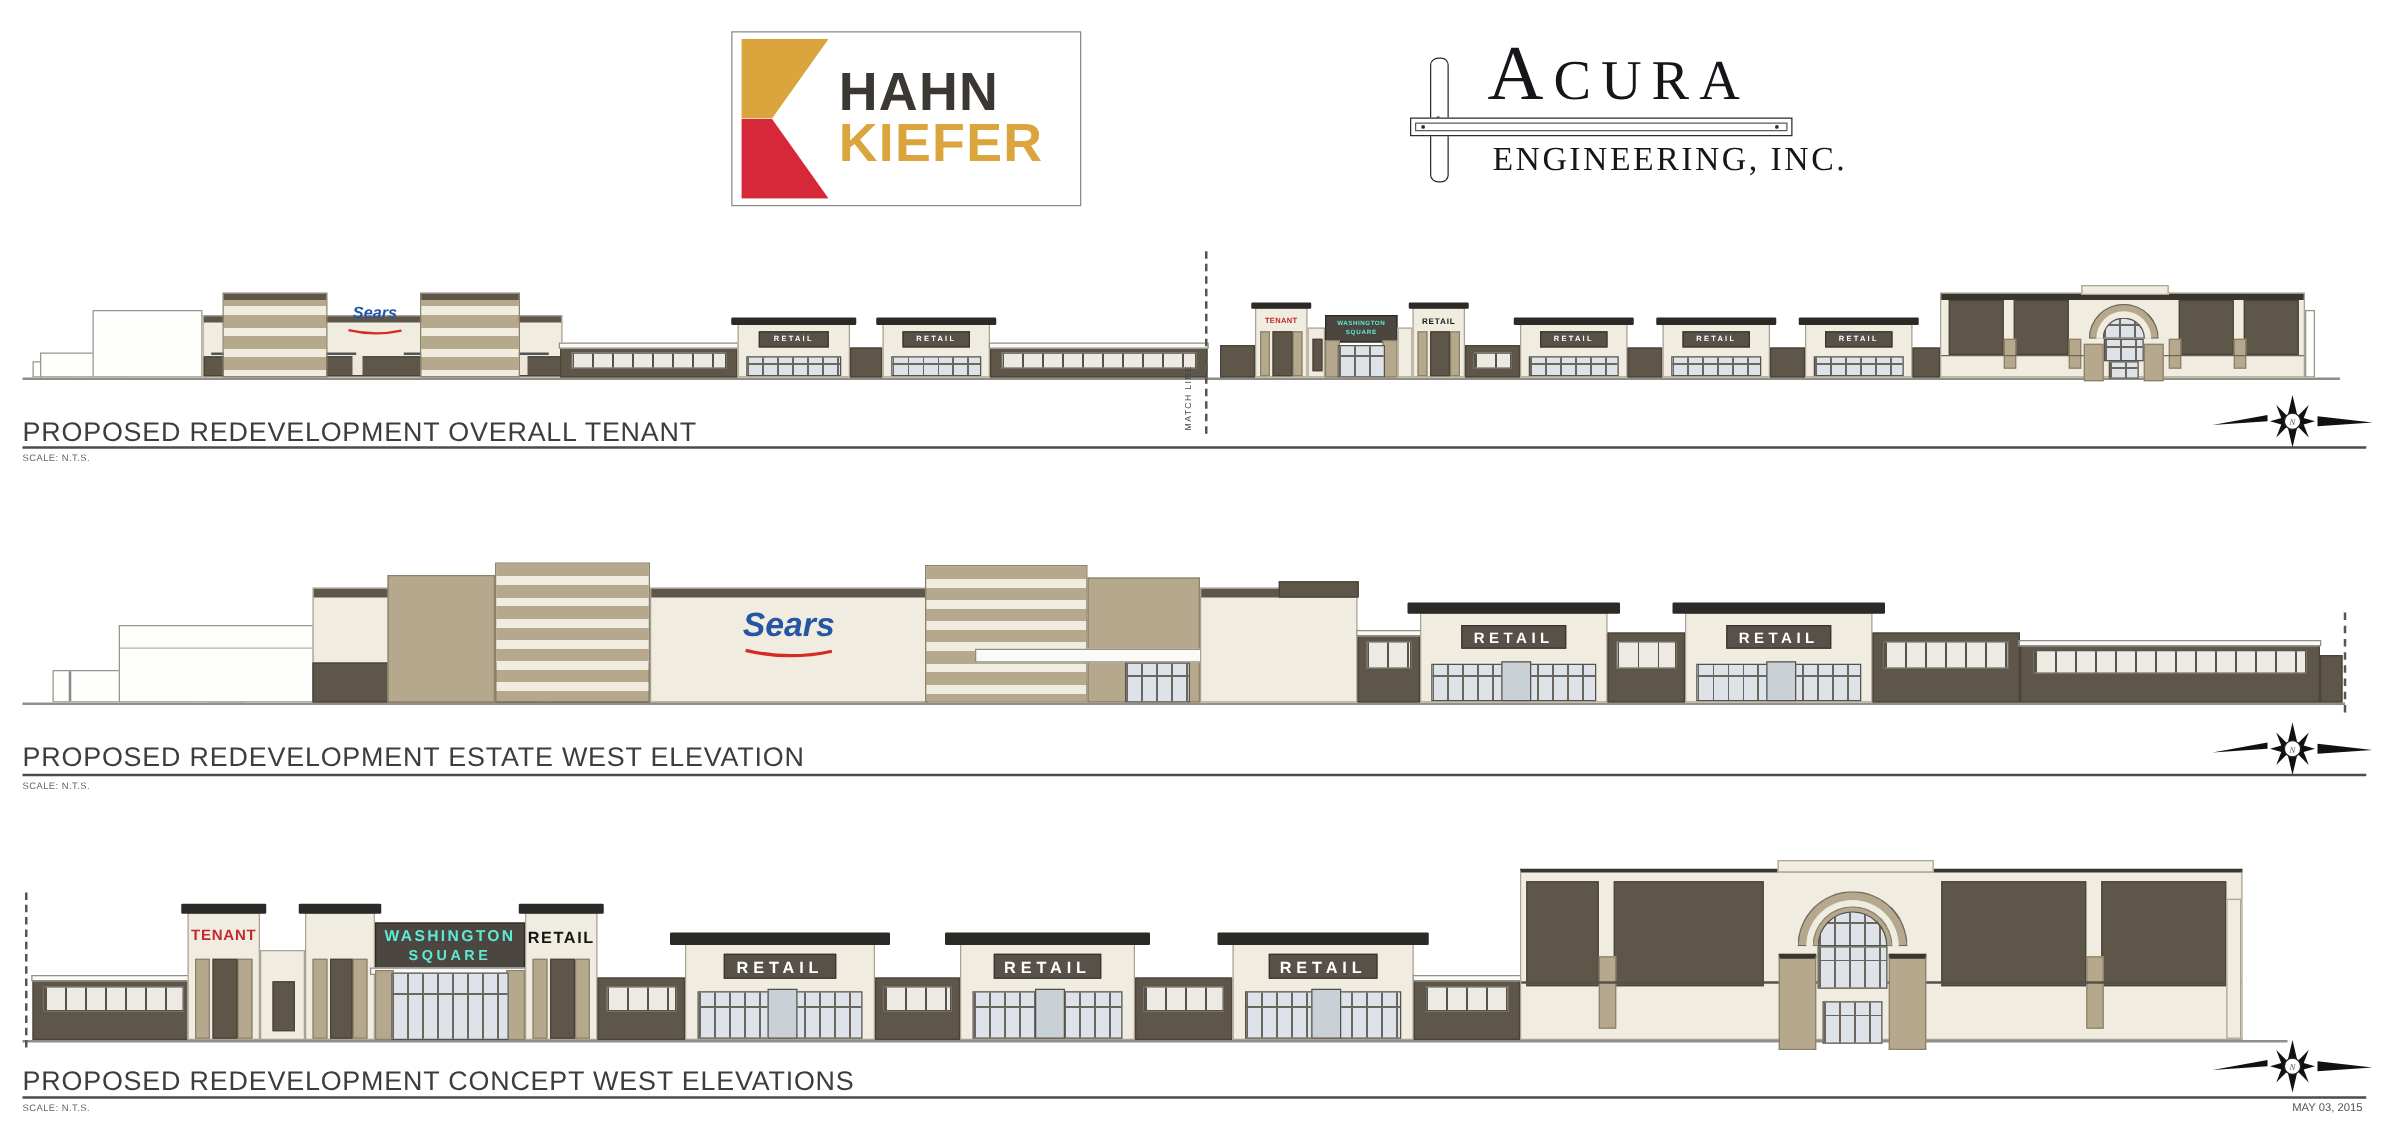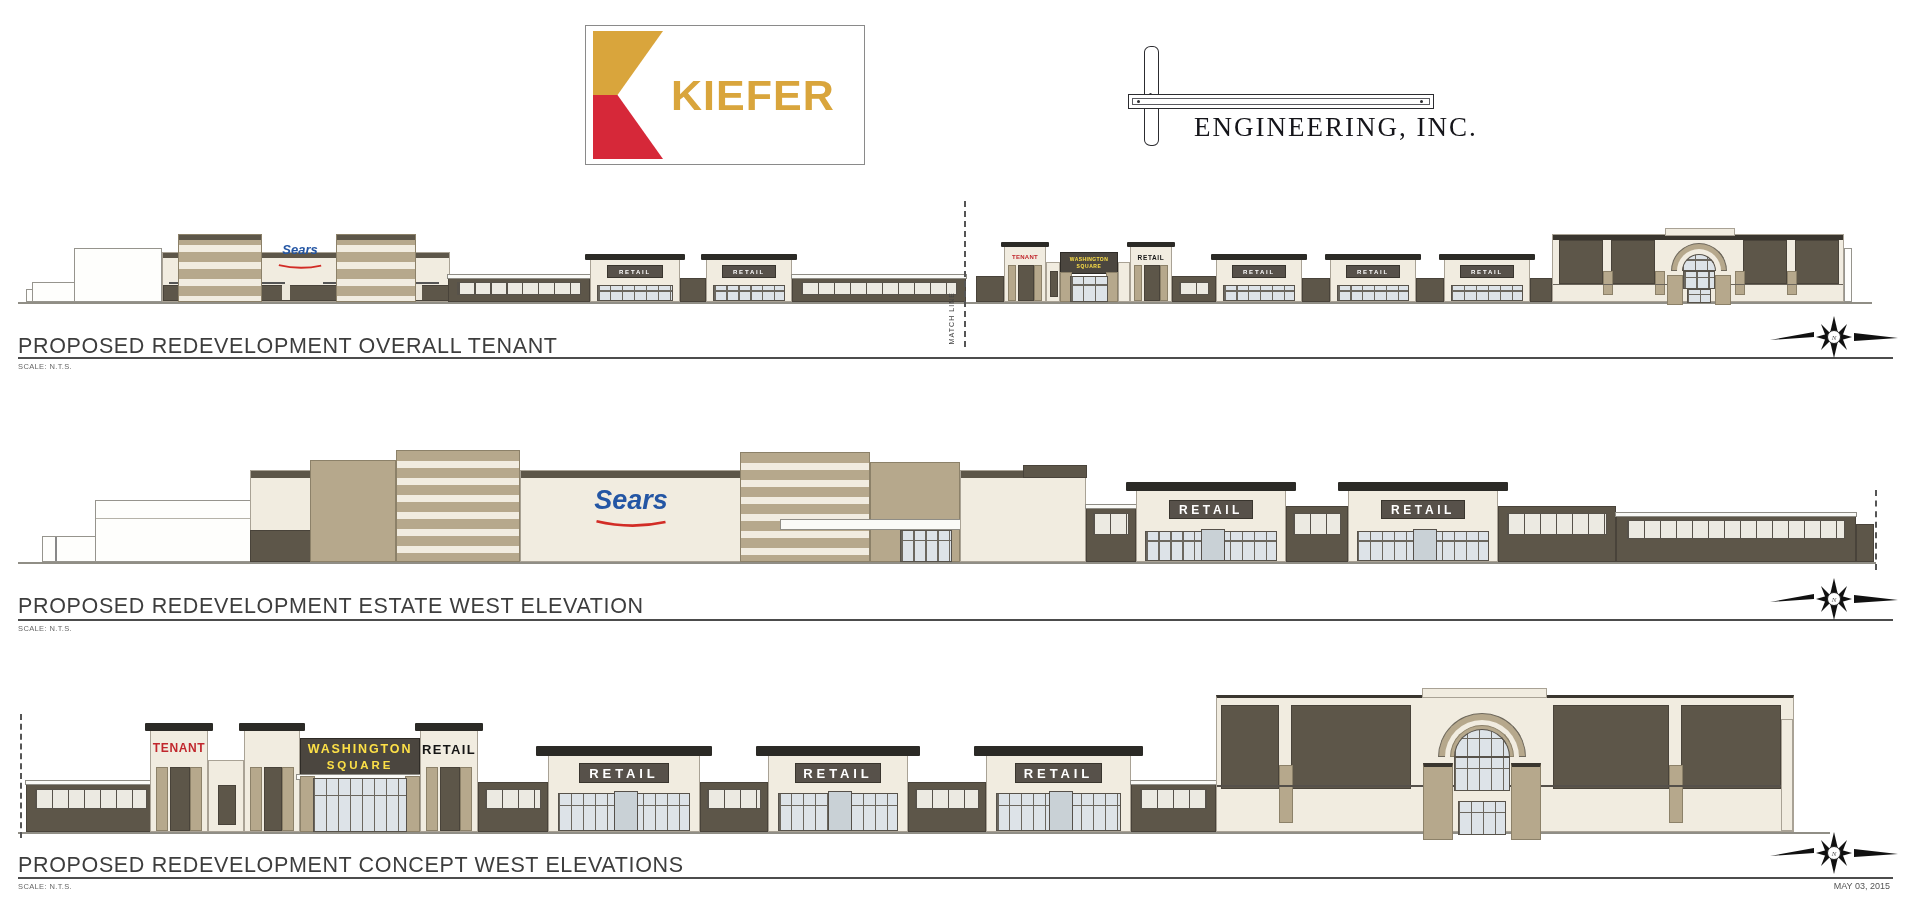--- a/index.html
+++ b/index.html
@@ -25,21 +25,21 @@
   .gnd{position:absolute;height:2px;background:#908e86;bottom:-2px;left:0;}
   .stringline{position:absolute;left:0;right:0;background:#6a645a;}
   
   .title{position:absolute;font-size:21.5px;letter-spacing:.03em;color:#3d3d3d;font-weight:400;white-space:nowrap;}
   .uline{position:absolute;height:2px;background:#4c4c4c;}
   .scalelbl{position:absolute;font-size:7.5px;color:#666;letter-spacing:.05em;}
   .datelbl{position:absolute;font-size:9px;color:#555;text-align:right;}
   .sears{color:var(--sears-blue,#2456a4);font-style:italic;font-weight:bold;line-height:1;display:block;text-align:center;}
   .redsign{position:absolute;left:0;right:0;text-align:center;font-weight:bold;color:var(--tenant-red,#c1272d);letter-spacing:.05em;}
   .blacksign{position:absolute;left:0;right:0;text-align:center;font-weight:bold;color:#151515;letter-spacing:.1em;}
-  .wssign{position:absolute;left:0;right:0;top:0;background:#4b463f;border:1px solid #2e2b26;color:#fde047;font-weight:bold;display:flex;flex-direction:column;align-items:center;justify-content:center;line-height:1.35;text-align:center;}
+  .wssign{position:absolute;left:0;right:0;top:0;background:#4b463f;border:1px solid #2e2b26;color:#5eead4;font-weight:bold;display:flex;flex-direction:column;align-items:center;justify-content:center;line-height:1.35;text-align:center;}
   .matchtxt{position:absolute;writing-mode:vertical-rl;transform:rotate(180deg);font-size:7px;letter-spacing:.15em;color:#444;white-space:nowrap;}
   
   .hk{position:absolute;left:585px;top:25px;width:278px;height:138px;background:#fff;border:1px solid #8a8a8a;display:flex;flex-direction:column;}
   .hk-top{flex:1;display:flex;}
   .hk-marks{width:70px;padding:5px 4px 5px 7px;display:flex;flex-direction:column;}
   .hk-gold{flex:1;background:var(--hk-gold,#d9a53c);clip-path:polygon(0 0,100% 0,35% 100%,0 100%);}
   .hk-red{flex:1;background:var(--hk-red,#d62839);clip-path:polygon(0 0,35% 0,100% 100%,0 100%);}
   .hk-names{flex:1;display:flex;flex-direction:column;justify-content:center;padding-left:4px;}
   .hk-l1{font-size:43px;font-weight:bold;letter-spacing:1px;color:var(--hk-dark,#3b3733);line-height:.95;}
   .hk-l2{font-size:43px;font-weight:bold;letter-spacing:1px;color:var(--hk-gold,#d9a53c);line-height:.95;}
@@ -57,30 +57,32 @@
 </head>
 <body>
 
 <div class="hk">
   <div class="hk-top">
     <div class="hk-marks">
       <div class="hk-gold"></div>
       <div class="hk-red"></div>
     </div>
     <div class="hk-names">
+      <div class="hk-l1">HAHN</div>
       <div class="hk-l2">KIEFER</div>
     </div>
   </div>
 </div>
 
 <div class="acura">
   <div class="acura-tsq">
     <span class="dot" style="left:4px;top:46px;"></span>
       <span class="dot" style="left:4px;top:58px;"></span>
   </div>
+  <div class="acura-name"><span class="acura-ini">A</span><span class="acura-rest">CURA</span></div>
   <div class="acura-rule">
     <span class="dot" style="left:8px;top:5px;"></span>
       <span class="dot" style="right:10px;top:5px;"></span>
   </div>
   <div class="acura-l2">ENGINEERING, INC.</div>
 </div>
 
 <div class="abs" style="left:18px;top:192px;width:1876px;height:110px;">
   <div class="gnd" style="width:1854px;"></div>
   <div class="abs ww" style="left:8px;bottom:0;width:34px;height:13px;"></div>

